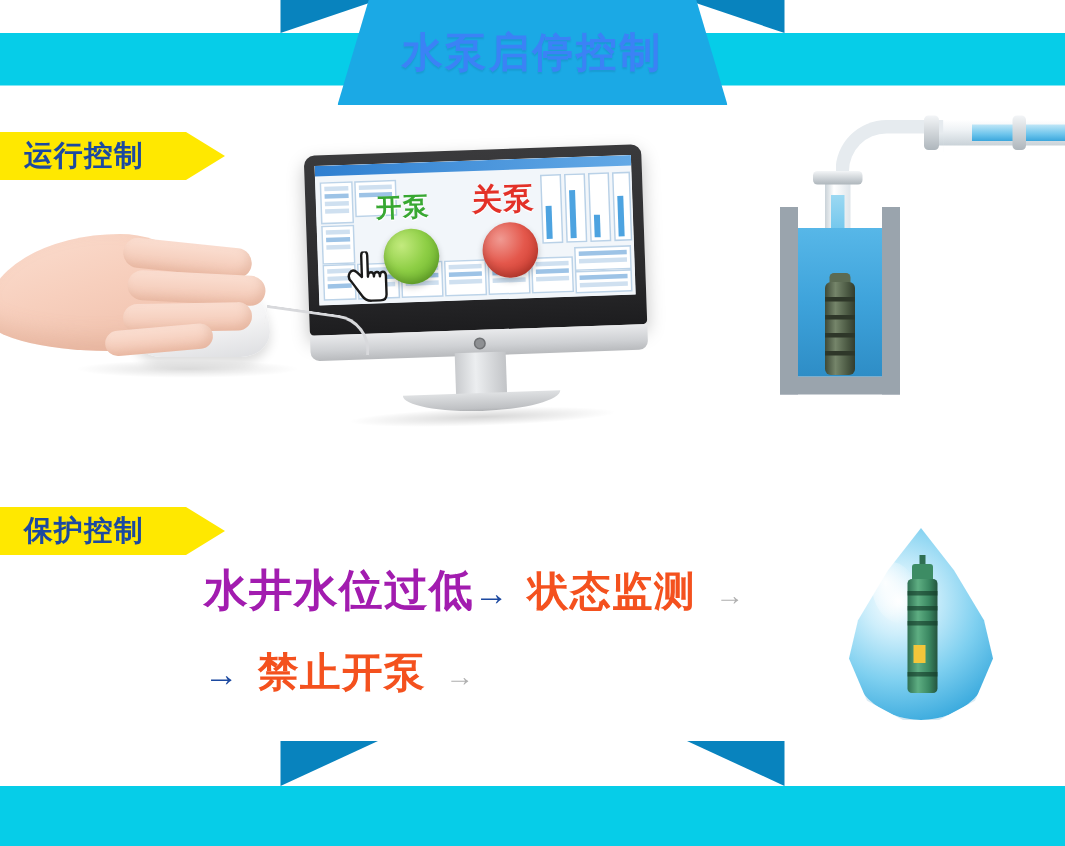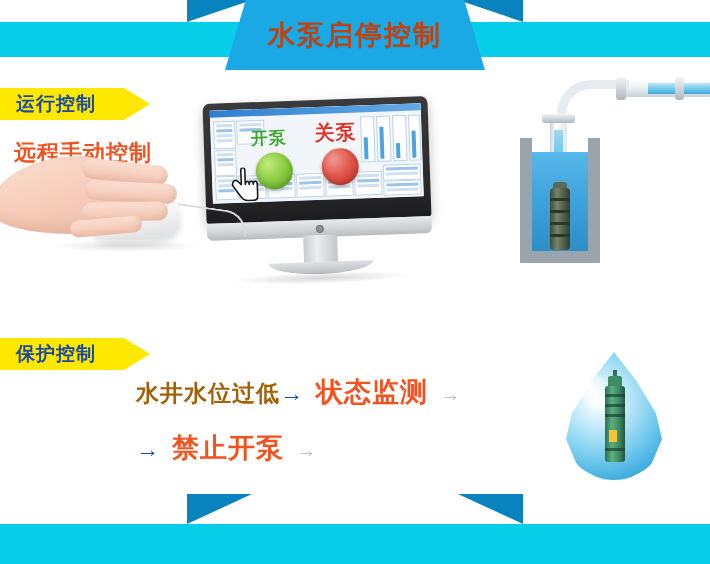--- a/index.html
+++ b/index.html
@@ -14,21 +14,21 @@
   
   .banner{position:absolute;left:0;width:710px;height:70px;}
   .banner .band{position:absolute;left:0;width:710px;height:35px;background:#06cde8;}
   .banner .wing{position:absolute;width:0;height:0;}
   .banner .ribbon{position:absolute;left:50%;transform:translateX(-50%);
       width:260px;height:70px;}
   .banner .ribbon .body{position:absolute;inset:0;background:#1ba9e5;
       clip-path:polygon(8% 0,92% 0,100% 100%,0% 100%);}
   .banner .title{position:absolute;left:0;top:0;width:100%;height:100%;
       display:flex;align-items:center;justify-content:center;
-      color:#c2410c;font-size:27px;font-weight:bold;letter-spacing:2px;
+      color:#3b82f6;font-size:27px;font-weight:bold;letter-spacing:2px;
       text-shadow:0 1px 1px rgba(0,0,0,.08);}
 
   
   #top-banner{top:0;}
   #top-banner .band{top:22px;}
   #top-banner .wing-l{left:187px;top:0;border-top:22px solid #0883be;
       border-right:65px solid transparent;}
   #top-banner .wing-r{right:187px;top:0;border-top:22px solid #0883be;
       border-left:65px solid transparent;}
   #top-banner .ribbon{top:0;}
@@ -57,21 +57,21 @@
   #remote-label{position:absolute;left:14px;top:138px;
       color:#f4511e;font-size:22px;font-weight:bold;letter-spacing:1px;}
 
   #impl-note{position:absolute;left:18px;top:288px;width:640px;
       color:#9a9a9a;font-size:14px;letter-spacing:.4px;white-space:nowrap;}
 
   
   .rule{position:absolute;display:flex;align-items:baseline;white-space:nowrap;}
   #rule-1{left:136px;top:374px;}
   #rule-2{left:136px;top:430px;}
-  .rule .cond{color:#a16207;font-size:23px;font-weight:bold;letter-spacing:1px;}
+  .rule .cond{color:#a21caf;font-size:29px;font-weight:bold;letter-spacing:1px;}
   .rule .arrow1{color:#1c49a0;font-size:23px;font-weight:bold;margin:0 4px 0 0;}
   .rule .act{color:#f4511e;font-size:27px;font-weight:bold;letter-spacing:1px;
       margin:0 9px;}
   .rule .arrow2{color:#b0b0b0;font-size:19px;margin:0 2px 0 4px;}
   .rule .why{color:#a8a8a8;font-size:19px;letter-spacing:.5px;}
 
   
   #desk{position:absolute;left:0;top:78px;width:470px;height:200px;}
 
   
@@ -217,21 +217,20 @@
     <div class="ribbon">
       <div class="body"></div>
       <div class="title">水泵启停控制</div>
     </div>
   </div>
 
   <div class="tag" id="tag-run">
     <span>运行控制</span>
   </div>
 
-  <div id="remote-label">远程手动控制</div>
 
   <div id="desk">
 
     <div id="monitor">
       <div class="bezel">
         <div class="screen">
           <div class="scada">
             <div class="topbar"></div>
 
             <div class="tile" style="left:3px;top:11px;width:20px;height:26px;">

